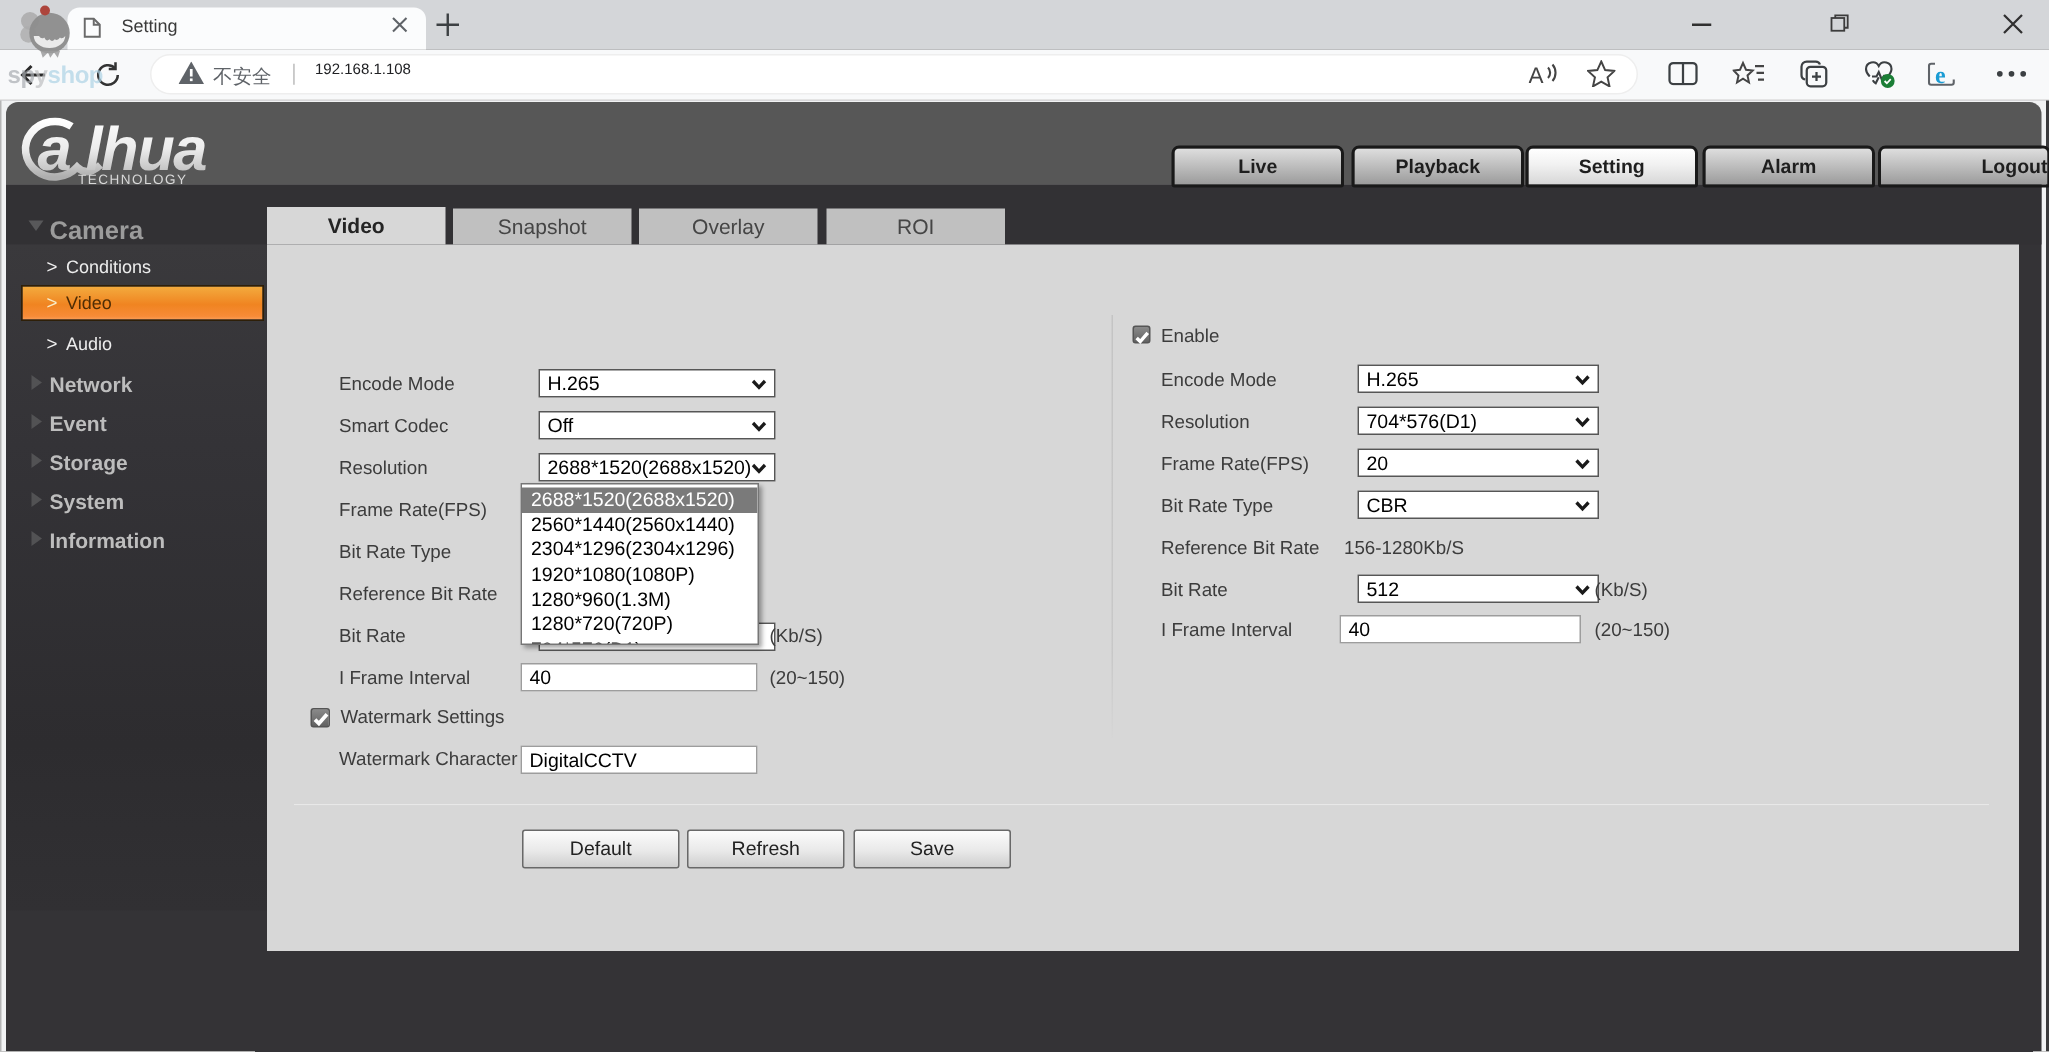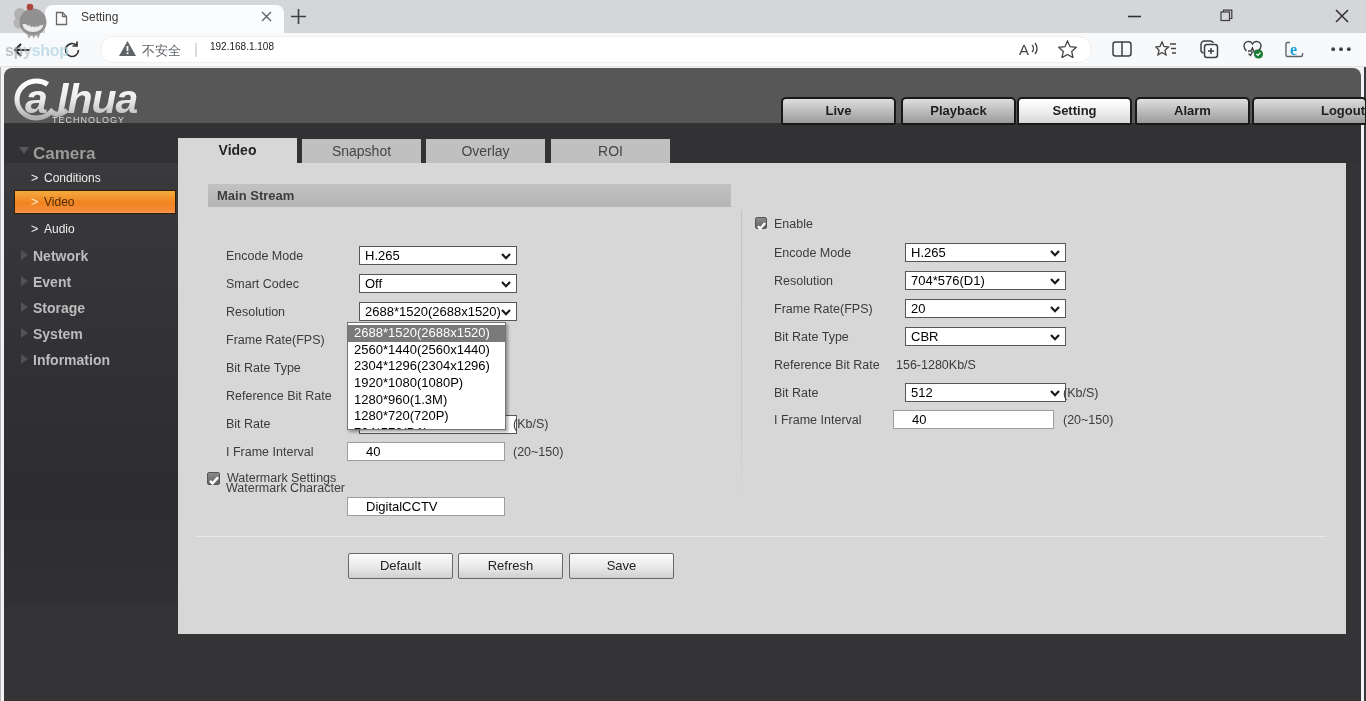--- a/index.html
+++ b/index.html
@@ -43,21 +43,21 @@
   .tri   { position:absolute; width:0; height:0; }
   .chev  { position:absolute; left:31px; font-size:12.5px; font-weight:normal; color:#f2f2f2; }
 
   
   .secbar { position:absolute; height:23px; background:linear-gradient(#c2c2c2,#b5b5b5);
      font-size:13px; font-weight:bold; color:#3d3d3d; line-height:23px; padding-left:9px; }
   .lbl { position:absolute; font-size:12.5px; color:#3c3c3c; }
   .sel { position:absolute; width:158px; height:19px; background:#fff; border:1px solid #565656;
      font-size:13px; color:#000; line-height:17px; padding-left:5px;margin-left:12px; }
   .inp { position:absolute; width:158px; height:19px; background:#fff; border:1px solid #9d9d9d;
-     font-size:13px; color:#000; line-height:17px; padding-left:18px; }
+     font-size:13px; color:#000; line-height:17px; padding-left:5px; }
   .selarr { position:absolute; right:4px; top:3px; }
   .cb { position:absolute; width:13px; height:13px; background:linear-gradient(#8a8a8a,#626262); border:1px solid #555; border-radius:2px; }
   .note { position:absolute; font-size:12.5px; color:#3c3c3c; }
 
   #ddpanel { left:347px; top:322px; width:159px; height:108px; background:#fff; padding-top:2px;
      border:1px solid #767676; box-shadow:2px 2px 3px rgba(0,0,0,.35); overflow:hidden; z-index:5; }
   .dditem { height:16.7px; font-size:13px; color:#000; line-height:16.7px; padding-left:6px; white-space:nowrap; }
   .dditem.hl { background:#7a7a7a; color:#fff; }
 
   .botbtn { position:absolute; top:553px; width:105px; height:26px; border:1px solid #686868;
@@ -209,21 +209,20 @@
   <div class="mhead" style="top:248px;">Network</div>
   <div class="tri" style="left:21px; top:276px; border-top:5px solid transparent; border-bottom:5px solid transparent; border-left:7px solid #525254;"></div>
   <div class="mhead" style="top:274px;text-align:center;">Event</div>
   <div class="tri" style="left:21px; top:302px; border-top:5px solid transparent; border-bottom:5px solid transparent; border-left:7px solid #525254;"></div>
   <div class="mhead" style="top:300px;">Storage</div>
   <div class="tri" style="left:21px; top:328px; border-top:5px solid transparent; border-bottom:5px solid transparent; border-left:7px solid #525254;"></div>
   <div class="mhead" style="top:326px;">System</div>
   <div class="tri" style="left:21px; top:354px; border-top:5px solid transparent; border-bottom:5px solid transparent; border-left:7px solid #525254;"></div>
   <div class="mhead" style="top:352px;">Information</div>
 
-  <div class="secbar" style="left:208px; top:184px; width:523px;">Main Stream</div>
 
   <div class="lbl" style="left:226px; top:249px;">Encode Mode</div>
   <div class="sel" style="left:347px; top:246px;">H.265<svg class="selarr" width="12" height="12" viewBox="0 0 12 12">
         <path d="M2 4 L6 8.2 L10 4" fill="none" stroke="#1a1a1a" stroke-width="2.2"></path>
       </svg></div>
   <div class="lbl" style="left:226px; top:277px;">Smart Codec</div>
   <div class="sel" style="left:347px; top:274px;">Off<svg class="selarr" width="12" height="12" viewBox="0 0 12 12">
         <path d="M2 4 L6 8.2 L10 4" fill="none" stroke="#1a1a1a" stroke-width="2.2"></path>
       </svg></div>
   <div class="lbl" style="left:226px; top:305px;">Resolution</div>
@@ -236,21 +235,21 @@
   <div class="lbl" style="left:226px; top:417px;">Bit Rate</div>
   <div class="sel" style="left:347px; top:415px;">2048</div>
   <div class="note" style="left:513px; top:417px;">(Kb/S)</div>
   <div class="lbl" style="left:226px; top:445px;">I Frame Interval</div>
   <div class="inp" style="left:347px; top:442px;">40</div>
   <div class="note" style="left:513px; top:445px;">(20~150)</div>
   <div class="cb" style="left:207px; top:472px;"><svg width="13" height="13" viewBox="0 0 13 13" style="margin:-1px 0 0 -1px;">
         <path d="M3 6.8 L5.6 9.4 L11 3.2" fill="none" stroke="#ffffff" stroke-width="2.5"></path>
       </svg></div>
   <div class="lbl" style="left:227px; top:471px;">Watermark Settings</div>
-  <div class="lbl" style="left:226px; top:481px;">Watermark Character</div>
+  <div class="lbl" style="left:226px; top:499px;">Watermark Character</div>
   <div class="inp" style="left:347px; top:497px;">DigitalCCTV</div>
 
   <div class="cb" style="left:755px; top:217px; width:12px; height:12px;"><svg width="12" height="12" viewBox="0 0 13 13" style="margin:-1px 0 0 -1px;">
         <path d="M3 6.8 L5.6 9.4 L11 3.2" fill="none" stroke="#ffffff" stroke-width="2.5"></path>
       </svg></div>
   <div class="lbl" style="left:774px; top:217px;">Enable</div>
   <div class="lbl" style="left:774px; top:246px;">Encode Mode</div>
   <div class="sel" style="left:893px; top:243px; width:161px;">H.265<svg class="selarr" width="12" height="12" viewBox="0 0 12 12">
         <path d="M2 4 L6 8.2 L10 4" fill="none" stroke="#1a1a1a" stroke-width="2.2"></path>
       </svg></div>

